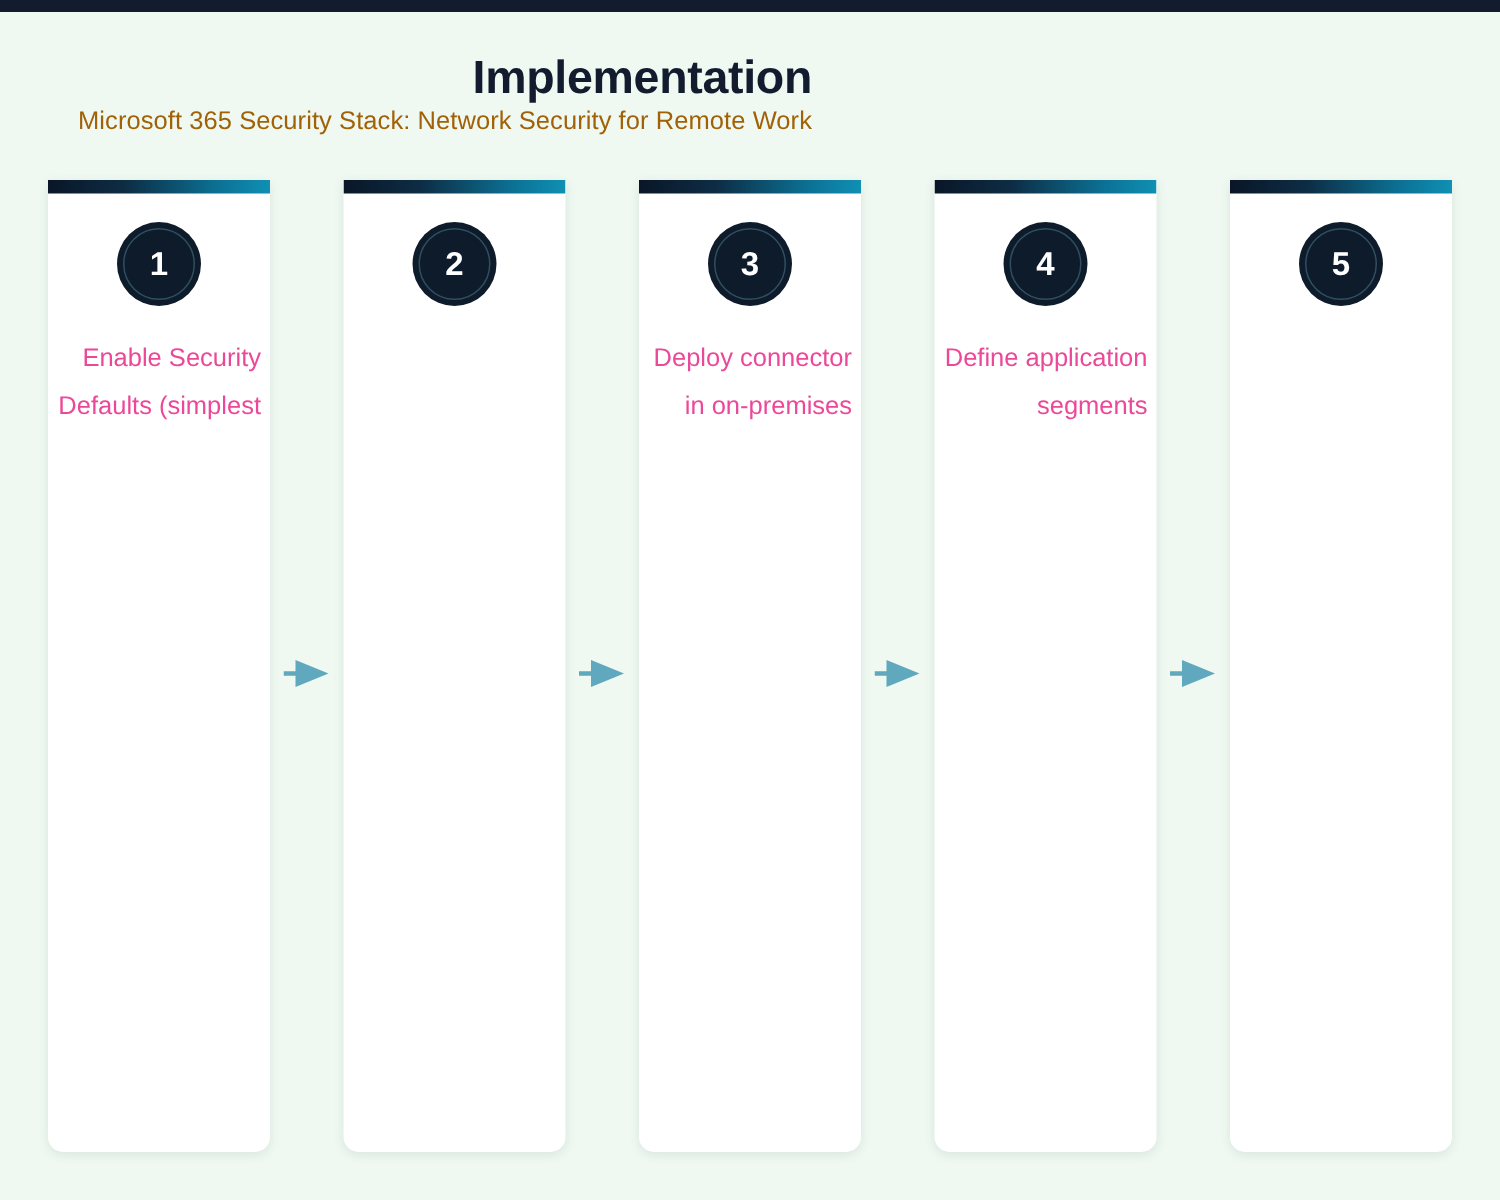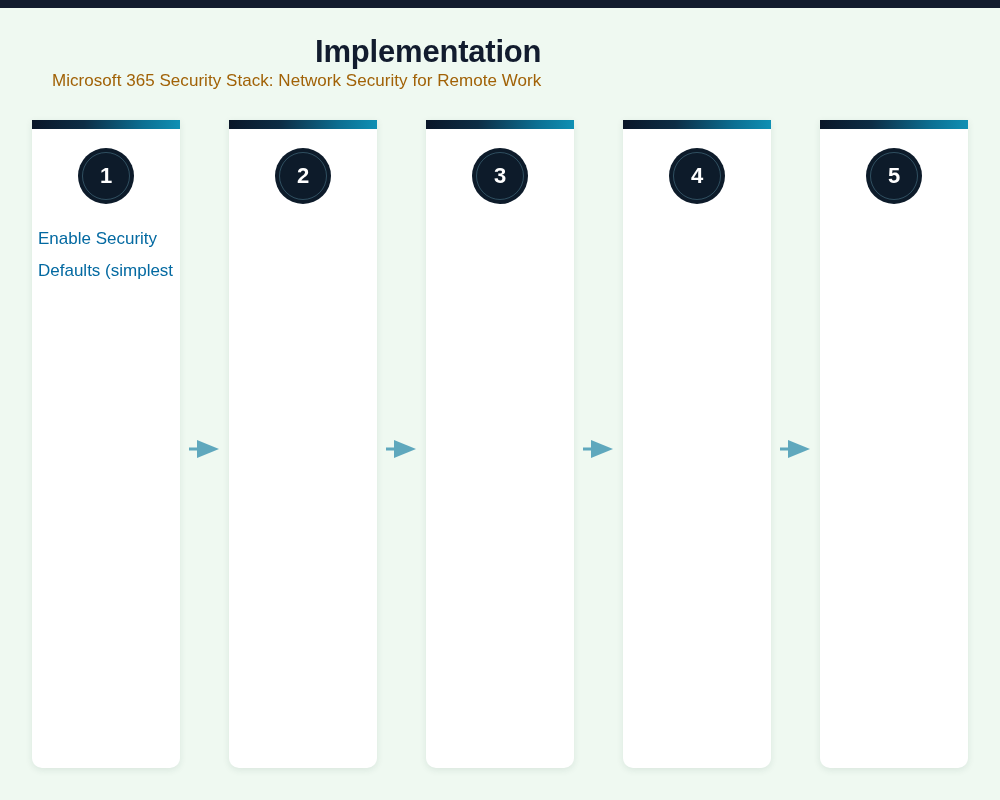--- a/index.html
+++ b/index.html
@@ -107,22 +107,22 @@
     line-height: 1;
     position: relative;
     z-index: 2;
   }
 
   .step-text {
     margin-top: 19px;
     padding: 0 6px;
     font-size: 17px;
     line-height: 32px;
-    color: #0369a1;
-    text-align: left;
+    color: #ec4899;
+    text-align: right;
     width: 100%;
     max-height: 128px;
     overflow: hidden;
   }
 
   
   .arrow-gap {
     flex: 0 0 49px;
     position: relative;
   }
@@ -175,34 +175,36 @@
       <rect x="0" y="9.5" width="14" height="3" fill="#5fa8bd"></rect>
       <polygon points="8,2 30,11 8,20" fill="#5fa8bd"></polygon>
     </svg>
   </div>
 
   <div class="step-card">
     <div class="card-topbar"></div>
     <div class="badge">
       <span class="badge-num">3</span>
     </div>
+    <div class="step-text">Deploy connector in on-premises</div>
   </div>
 
   <div class="arrow-gap">
     <svg class="arrow" viewBox="0 0 32 22">
       <rect x="0" y="9.5" width="14" height="3" fill="#5fa8bd"></rect>
       <polygon points="8,2 30,11 8,20" fill="#5fa8bd"></polygon>
     </svg>
   </div>
 
   <div class="step-card">
     <div class="card-topbar"></div>
     <div class="badge">
       <span class="badge-num">4</span>
     </div>
+    <div class="step-text">Define application segments</div>
   </div>
 
   <div class="arrow-gap">
     <svg class="arrow" viewBox="0 0 32 22">
       <rect x="0" y="9.5" width="14" height="3" fill="#5fa8bd"></rect>
       <polygon points="8,2 30,11 8,20" fill="#5fa8bd"></polygon>
     </svg>
   </div>
 
   <div class="step-card">

